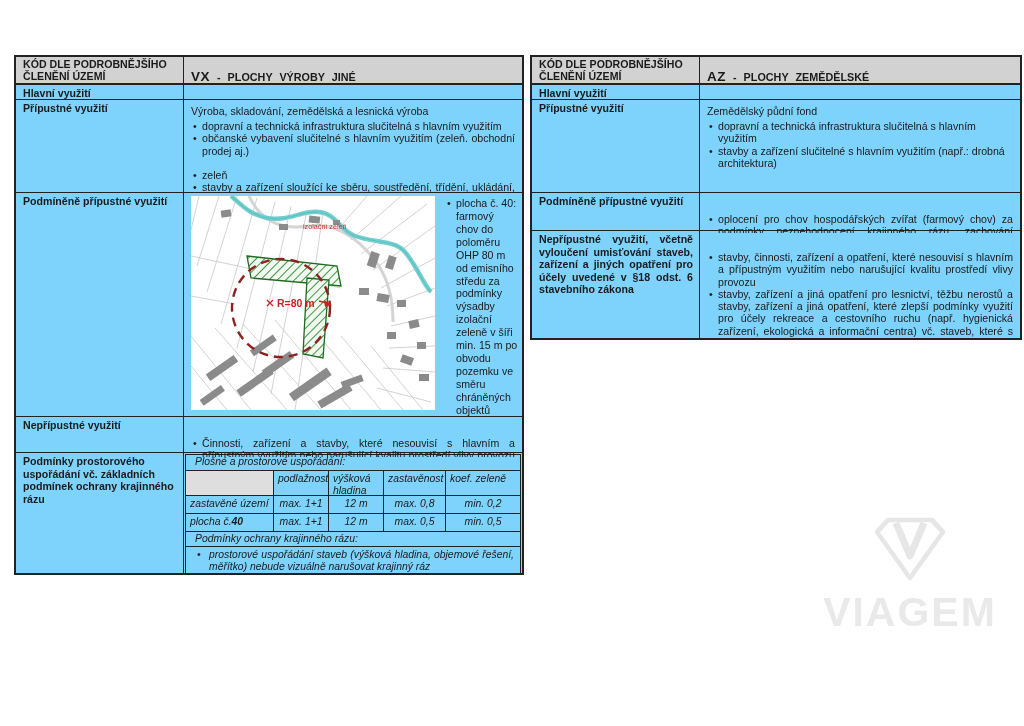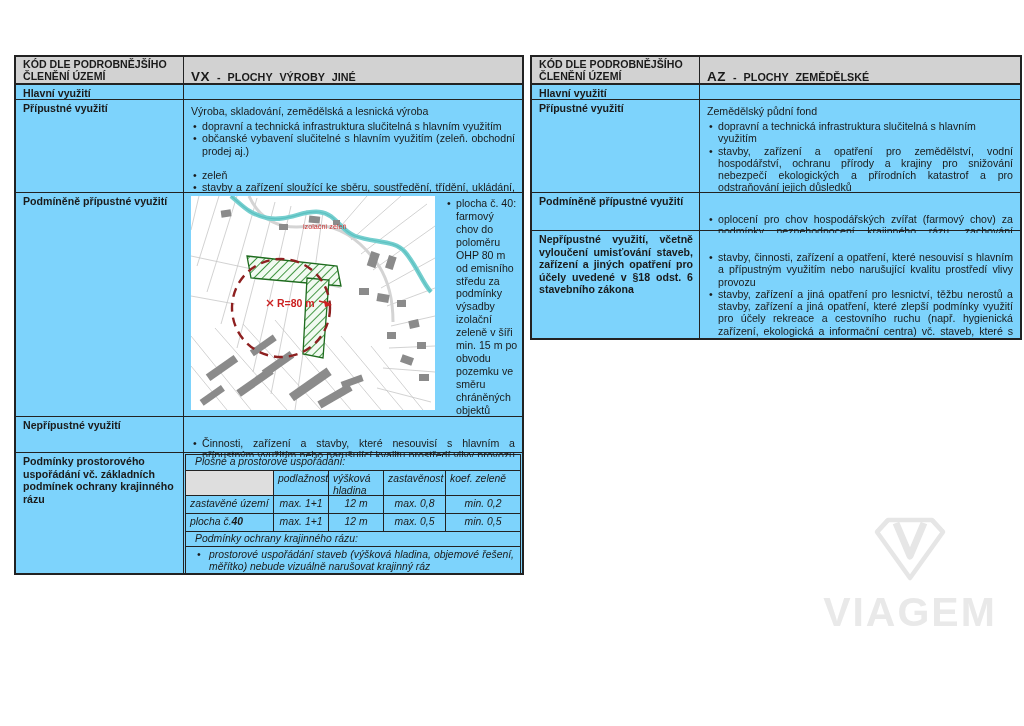--- a/index.html
+++ b/index.html
@@ -256,21 +256,20 @@
 
     <div class="tr h15">
       <div class="lcell">Hlavní využití</div>
       <div class="ccell">Zemědělský půdní fond</div>
     </div>
 
     <div class="tr h93">
       <div class="lcell">Přípustné využití</div>
       <div class="ccell">
         <div class="bullet">dopravní a technická infrastruktura slučitelná s hlavním využitím</div>
-        <div class="bullet just">stavby, zařízení a opatření pro zemědělství, vodní hospodářství, ochranu přírody a krajiny pro snižování nebezpečí ekologických a přírodních katastrof a pro odstraňování jejich důsledků</div>
         <div class="bullet">stavby a zařízení slučitelné s hlavním využitím (např.: drobná architektura)</div>
 
       </div>
     </div>
 
     <div class="tr h38">
       <div class="lcell">Podmíněně přípustné využití</div>
       <div class="ccell">
         <div class="bullet just">oplocení pro chov hospodářských zvířat (farmový chov) za podmínky neznehodnocení krajinného rázu, zachování prostupnosti územím a obhospodařování ZPF</div>
       </div>

